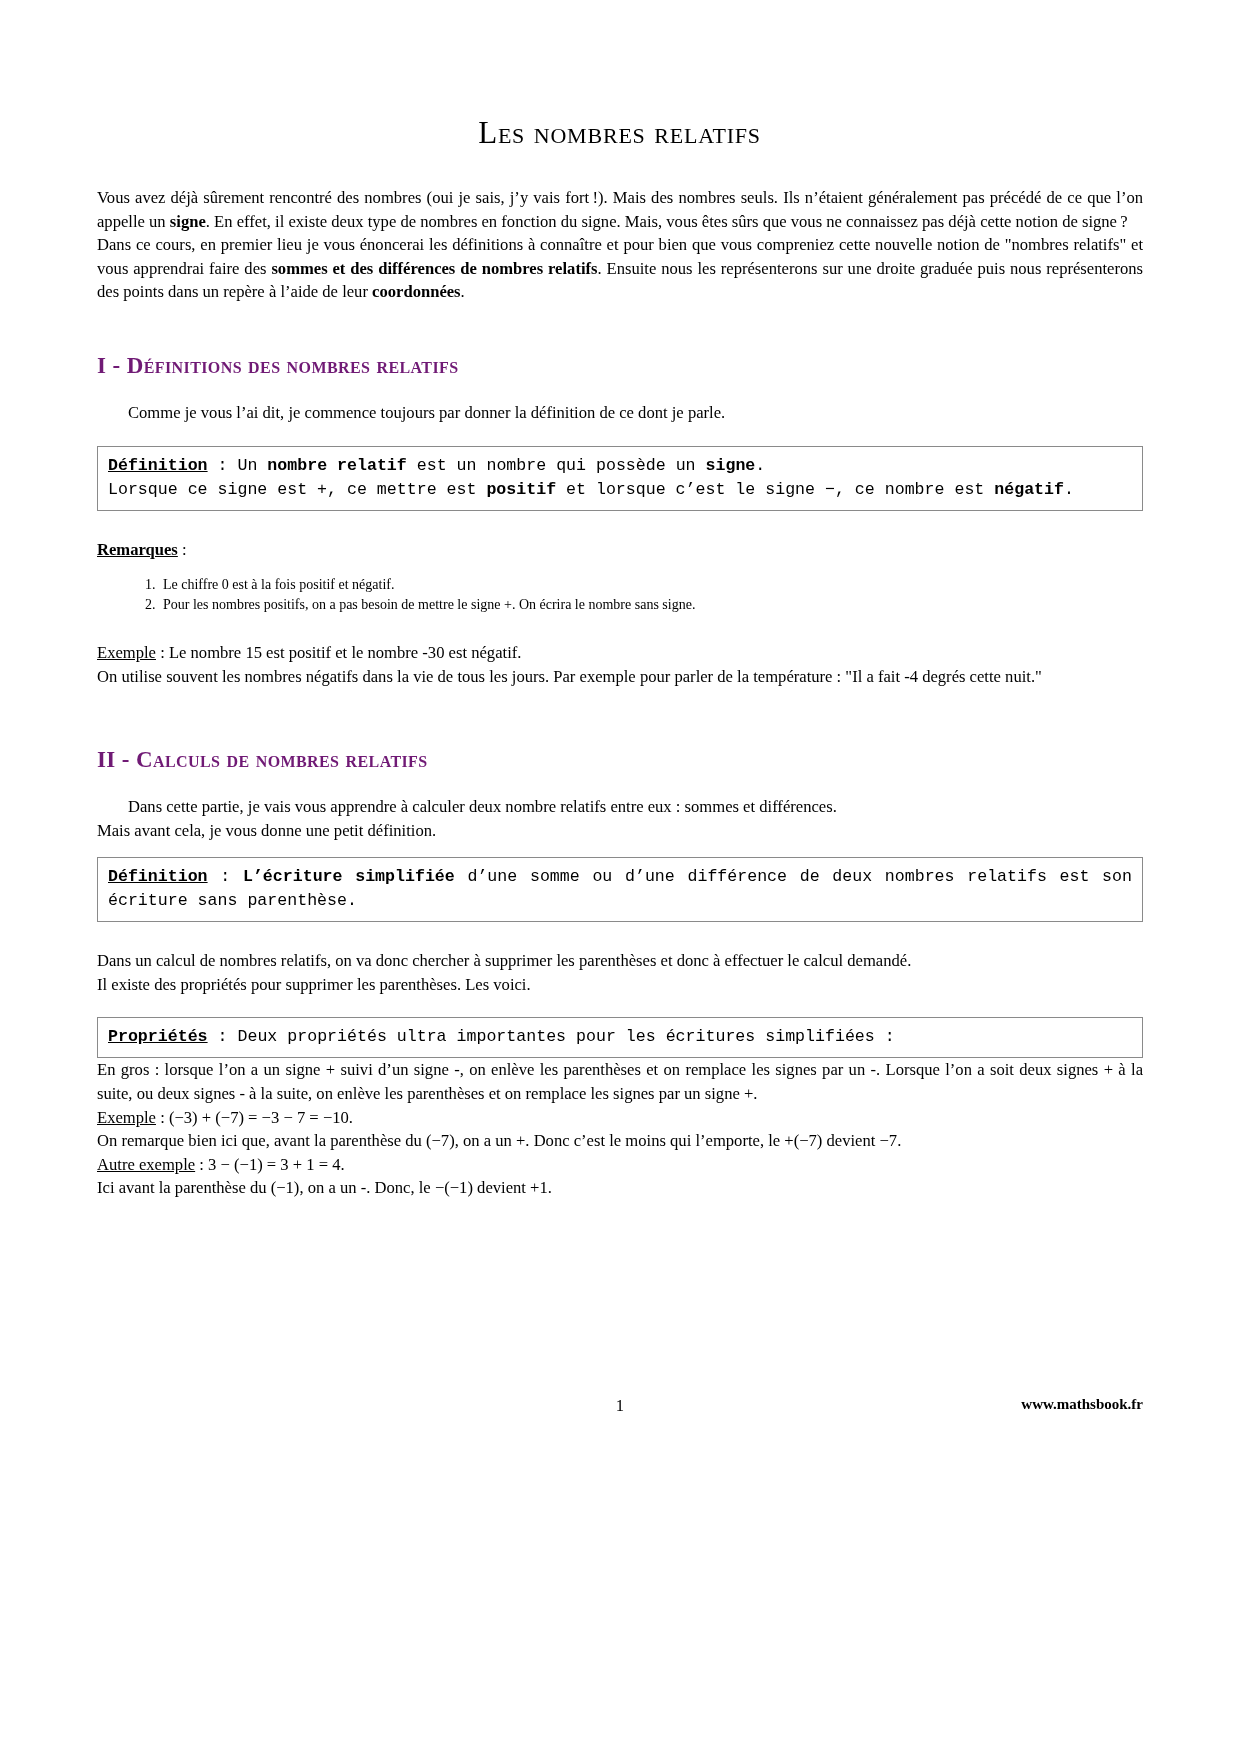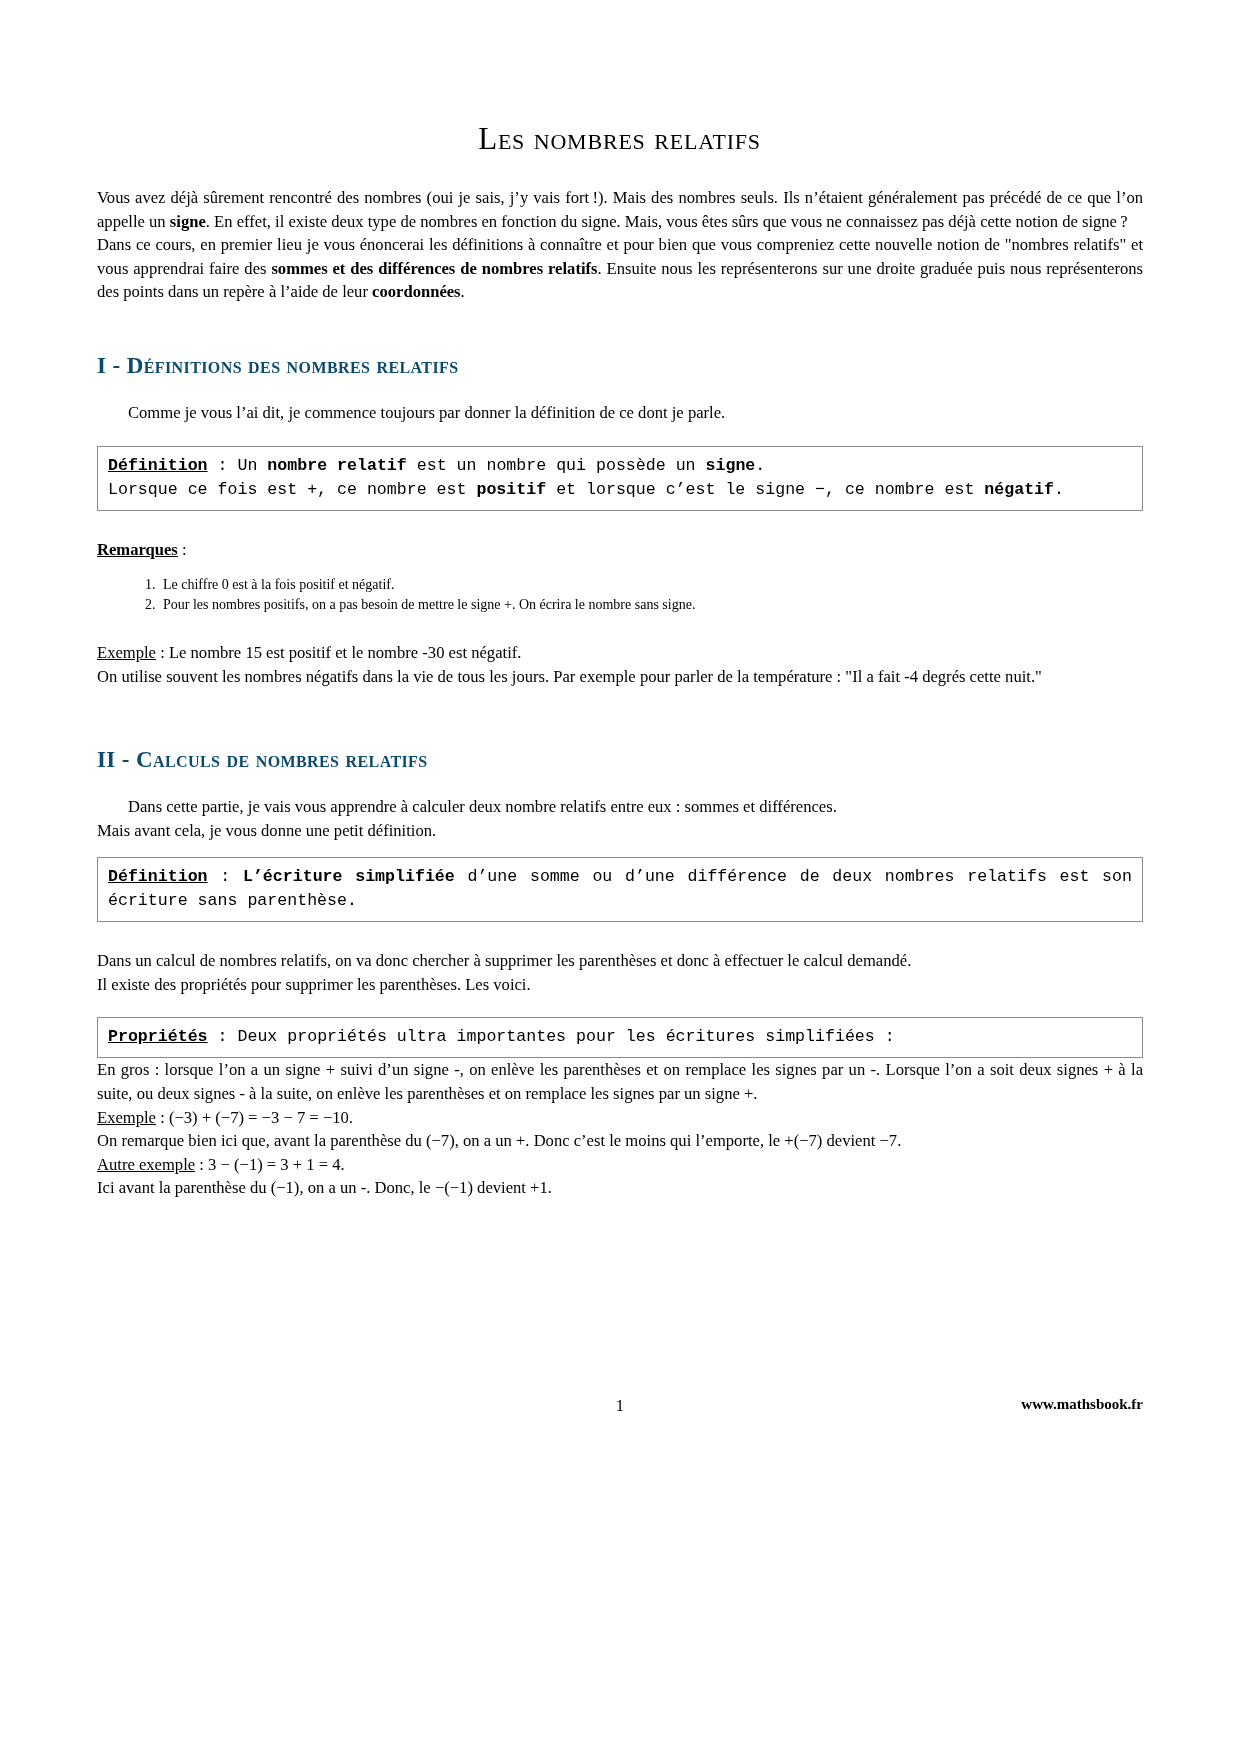--- a/index.html
+++ b/index.html
@@ -28,21 +28,21 @@
     top: 0;
     width: 1046px;
   }
 
   
   .doc-title {
     text-align: center;
     font-size: 31px;
     font-variant: small-caps;
     letter-spacing: 0.8px;
-    margin: 6px;
+    margin: 0;
     padding-top: 116px;
     font-weight: normal;
     line-height: 1.1;
   }
 
   
   p.body {
     font-size: 16.6px;
     line-height: 1.42;
     text-align: justify;
@@ -51,21 +51,21 @@
   }
   .indent { text-indent: 31px; }
   .gap-para { margin-top: 17px; }
 
   b, .b { font-weight: bold; }
   .u { text-decoration: underline; }
   .bu { font-weight: bold; text-decoration: underline; }
 
   
   h2.section {
-    color: #0c4a6e;
+    color: #701a75;
     font-size: 23px;
     font-variant: small-caps;
     font-weight: bold;
     letter-spacing: 0.4px;
     margin: 0;
     padding: 0;
     line-height: 1.2;
   }
   .sec-wrap-1 { margin-top: 48px; }
   .sec-wrap-2 { margin-top: 57px; }
@@ -151,21 +151,21 @@
 
     <p class="body gap-para"><span>Dans ce cours, en premier lieu je vous énoncerai les définitions à connaître et pour bien que vous compreniez cette nouvelle notion de "nombres relatifs" et vous apprendrai faire des </span><b>sommes et des différences de nombres relatifs</b><span>. Ensuite nous les représenterons sur une droite graduée puis nous représenterons des points dans un repère à l’aide de leur </span><b>coordonnées</b><span>.</span></p>
 
     <div class="sec-wrap-1">
       <h2 class="section">I - Définitions des nombres relatifs</h2>
 
       <p class="body indent" style="margin-top:22px;">Comme je vous l’ai dit, je commence toujours par donner la définition de ce dont je parle.</p>
 
       <div class="framebox" style="margin-top:21px;">
         <span class="line"><span class="bu">Définition</span><span> : Un </span><b>nombre relatif</b><span> est un nombre qui possède un </span><b>signe</b><span>.</span></span>
-        <span class="line"><span>Lorsque ce fois est +, ce nombre est </span><b>positif</b><span> et lorsque c’est le signe −, ce nombre est </span><b>négatif</b><span>.</span></span>
+        <span class="line"><span>Lorsque ce signe est +, ce mettre est </span><b>positif</b><span> et lorsque c’est le signe −, ce nombre est </span><b>négatif</b><span>.</span></span>
       </div>
 
       <p class="body" style="margin-top:27px;"><span class="bu">Remarques</span><span> :</span></p>
 
       <ol class="remarks">
         <li>Le chiffre 0 est à la fois positif et négatif.</li>
         <li>Pour les nombres positifs, on a pas besoin de mettre le signe +. On écrira le nombre sans signe.</li>
       </ol>
 
       <p class="body" style="margin-top:27px;"><span class="u">Exemple</span><span> : Le nombre 15 est positif et le nombre -30 est négatif.</span></p>

